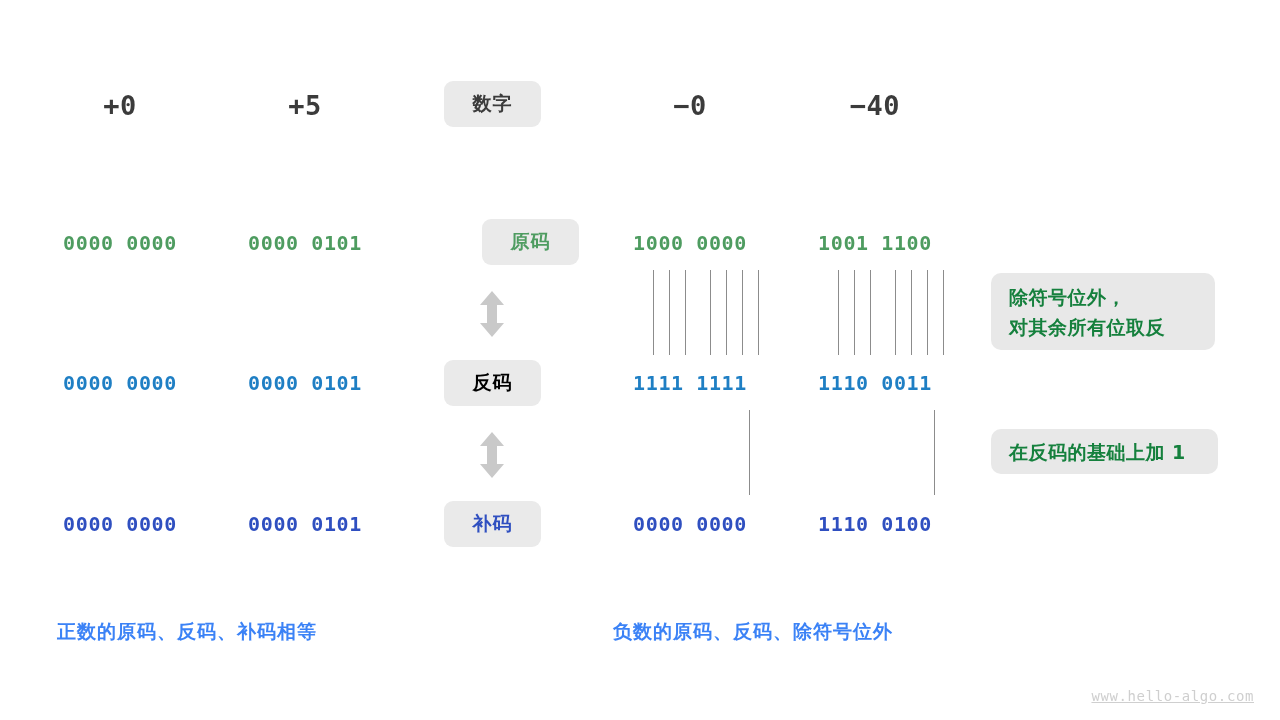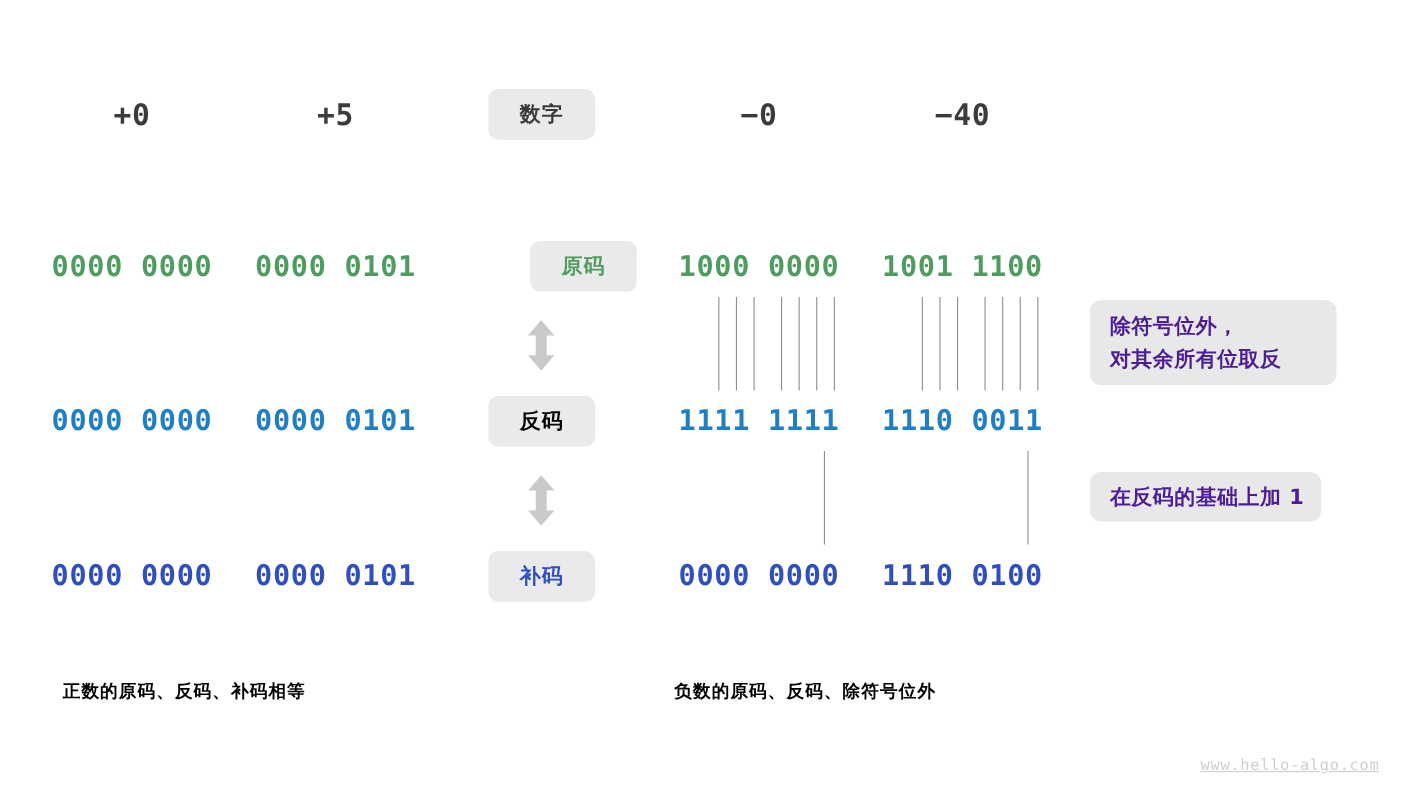--- a/index.html
+++ b/index.html
@@ -36,21 +36,21 @@
     font-weight: bold;
     font-size: 27px;
     color: #3b3b3b;
     letter-spacing: 0.5px;
   }
 
   
   .bits {
     font-family: "DejaVu Sans Mono", monospace;
     font-weight: bold;
-    font-size: 26px;
+    font-size: 20px;
     letter-spacing: 0.6px;
   }
   .bits.green   { color: #4e9c60; }
   .bits.blue    { color: #1f7fc4; }
   .bits.darkblue{ color: #2f4fc0; }
 
   
   .pill {
     position: absolute;
     background: #eaeaea;
@@ -66,39 +66,39 @@
   .pill.t-dark   { color: #3b3b3b; }
   .pill.t-green  { color: #4e9c60; margin-left: 38px; }
   .pill.t-blue   { color: #000000; }
   .pill.t-dblue  { color: #2f4fc0; }
 
   
   .note {
     position: absolute;
     background: #e8e8e8;
     border-radius: 10px;
-    color: #4c1d95;
+    color: #15803d;
     font-weight: bold;
     font-size: 19px;
     line-height: 30px;
     display: flex;
     flex-direction: column;
     justify-content: center;
     padding: 0 18px;
     box-sizing: border-box;
     letter-spacing: 0.5px;
   }
   .note .ln { white-space: nowrap; }
 
   
   .caption {
     position: absolute;
-    color: #000000;
-    font-weight: bold;
-    font-size: 16px;
+    color: #3b82f6;
+    font-weight: bold;
+    font-size: 19px;
     letter-spacing: 1px;
     white-space: nowrap;
   }
 
   
   .watermark {
     position: absolute;
     right: 26px;
     bottom: 16px;
     font-family: "DejaVu Sans Mono", monospace;
@@ -186,21 +186,21 @@
 
   <div class="vline" style="left:749px; top:410px; height:85px;"></div>
   <div class="vline" style="left:934px; top:410px; height:85px;"></div>
 
   <div class="dblarrow" style="left:477px; top:432px;">
     <svg width="30" height="46" viewBox="0 0 30 46" xmlns="http://www.w3.org/2000/svg">
       <path d="M15 0 L27 14 L20 14 L20 32 L27 32 L15 46 L3 32 L10 32 L10 14 L3 14 Z" fill="#c9c9c9"></path>
     </svg>
   </div>
 
-  <div class="note" style="left:991px; top:429px; width:210px; height:45px;">
+  <div class="note" style="left:991px; top:429px; width:227px; height:45px;">
     <span class="ln">在反码的基础上加  1</span>
   </div>
 
   <div class="cell bits darkblue" style="left:50px; top:506px; width:140px; height:36px;">0000 0000</div>
 
   <div class="cell bits darkblue" style="left:235px; top:506px; width:140px; height:36px;">0000 0101</div>
 
   <div class="pill t-dblue" style="left:444px; top:501px; width:97px; height:46px;">补码</div>
 
   <div class="cell bits darkblue" style="left:620px; top:506px; width:140px; height:36px;">0000 0000</div>

